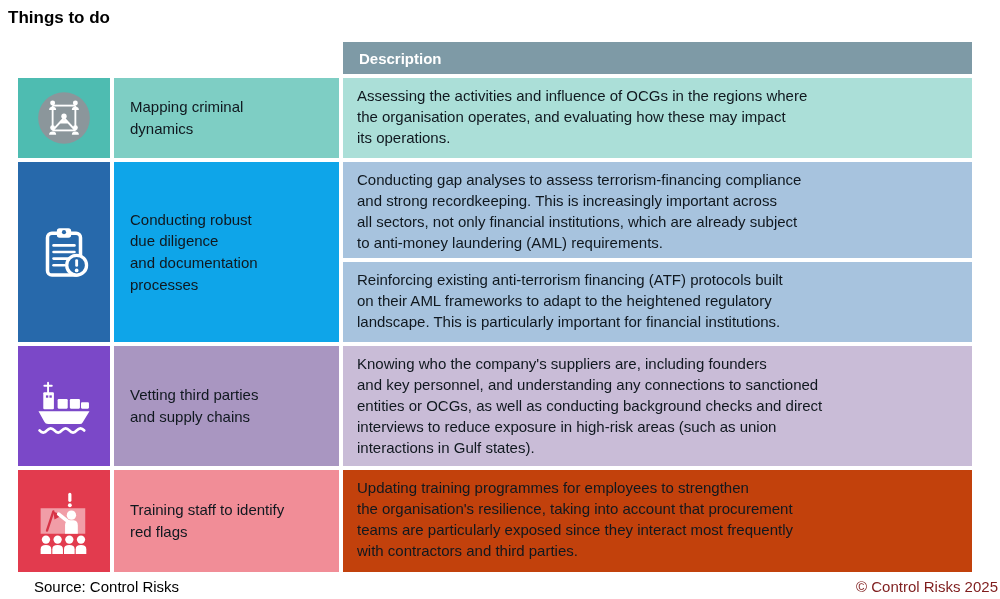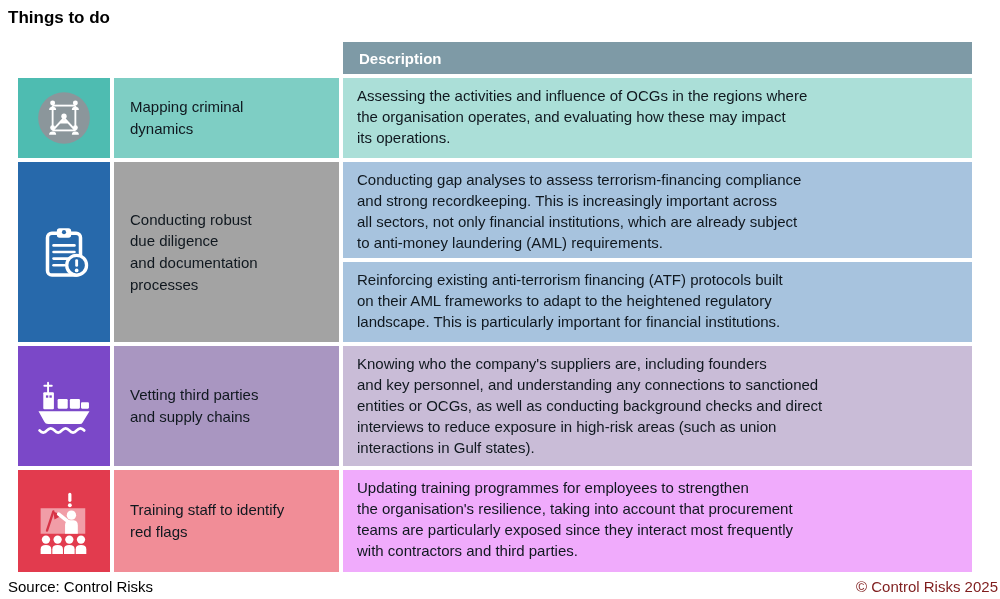--- a/index.html
+++ b/index.html
@@ -57,21 +57,21 @@
   .r2-span { grid-row: 3 / span 2; }
   .r2a { grid-row: 3; }
   .r2b { grid-row: 4; }
   .r3 { grid-row: 5; }
   .r4 { grid-row: 6; }
   .c1 { grid-column: 1; }
   .c2 { grid-column: 2; }
   .c3 { grid-column: 3; }
 
   .footer-source {
-    position: absolute; left: 8px; top: 578px;
+    position: absolute; left: 34px; top: 578px;
     font-size: 15px; color: #000000;
   }
   .footer-copyright {
     position: absolute; right: 2px; top: 578px;
     font-size: 15px; color: #7f1d1d;
   }
 
   svg { display: block; }
 </style>
 </head>
@@ -141,21 +141,21 @@
           <line x1="20.5" y1="24" x2="39.5" y2="24"></line>
           <line x1="20.5" y1="30" x2="39.5" y2="30"></line>
           <line x1="20.5" y1="36" x2="39.5" y2="36"></line>
           <line x1="20.5" y1="42" x2="30.5" y2="42"></line>
         </g>
         <circle cx="41.5" cy="42" r="9" fill="#2769ab" stroke="#ffffff" stroke-width="3"></circle>
         <rect x="40.2" y="36.5" width="2.6" height="7" rx="1.3" fill="#ffffff"></rect>
         <circle cx="41.5" cy="46.8" r="1.7" fill="#ffffff"></circle>
       </svg>
     </div>
-    <div class="cell measure-cell c2 r2-span" style="background-color: #a3a3a3;">
+    <div class="cell measure-cell c2 r2-span" style="background-color: #0ea5e9;">
       <span class="cell-text">Conducting robust
 due diligence
 and documentation
 processes</span>
     </div>
     <div class="cell desc-cell c3 r2a" style="background-color: rgb(167, 195, 222);">
       <span class="cell-text">Conducting gap analyses to assess terrorism-financing compliance
 and strong recordkeeping. This is increasingly important across
 all sectors, not only financial institutions, which are already subject
 to anti-money laundering (AML) requirements.</span>
@@ -213,21 +213,21 @@
             <path d="M32,63 V58.5 Q32,54.6 37,54.6 Q42,54.6 42,58.5 V63 Z"></path>
           <circle cx="48" cy="49.5" r="3.9"></circle>
             <path d="M43,63 V58.5 Q43,54.6 48,54.6 Q53,54.6 53,58.5 V63 Z"></path>
         </g>
       </svg>
     </div>
     <div class="cell measure-cell c2 r4" style="background-color: rgb(241, 141, 151);">
       <span class="cell-text">Training staff to identify
 red flags</span>
     </div>
-    <div class="cell desc-cell c3 r4" style="background-color: #f0abfc;">
+    <div class="cell desc-cell c3 r4" style="background-color: #c2410c;">
       <span class="cell-text">Updating training programmes for employees to strengthen
 the organisation's resilience, taking into account that procurement
 teams are particularly exposed since they interact most frequently
 with contractors and third parties.</span>
     </div>
 
   </div>
 
   <div class="footer-source">Source: Control Risks</div>
   <div class="footer-copyright">© Control Risks 2025</div>

